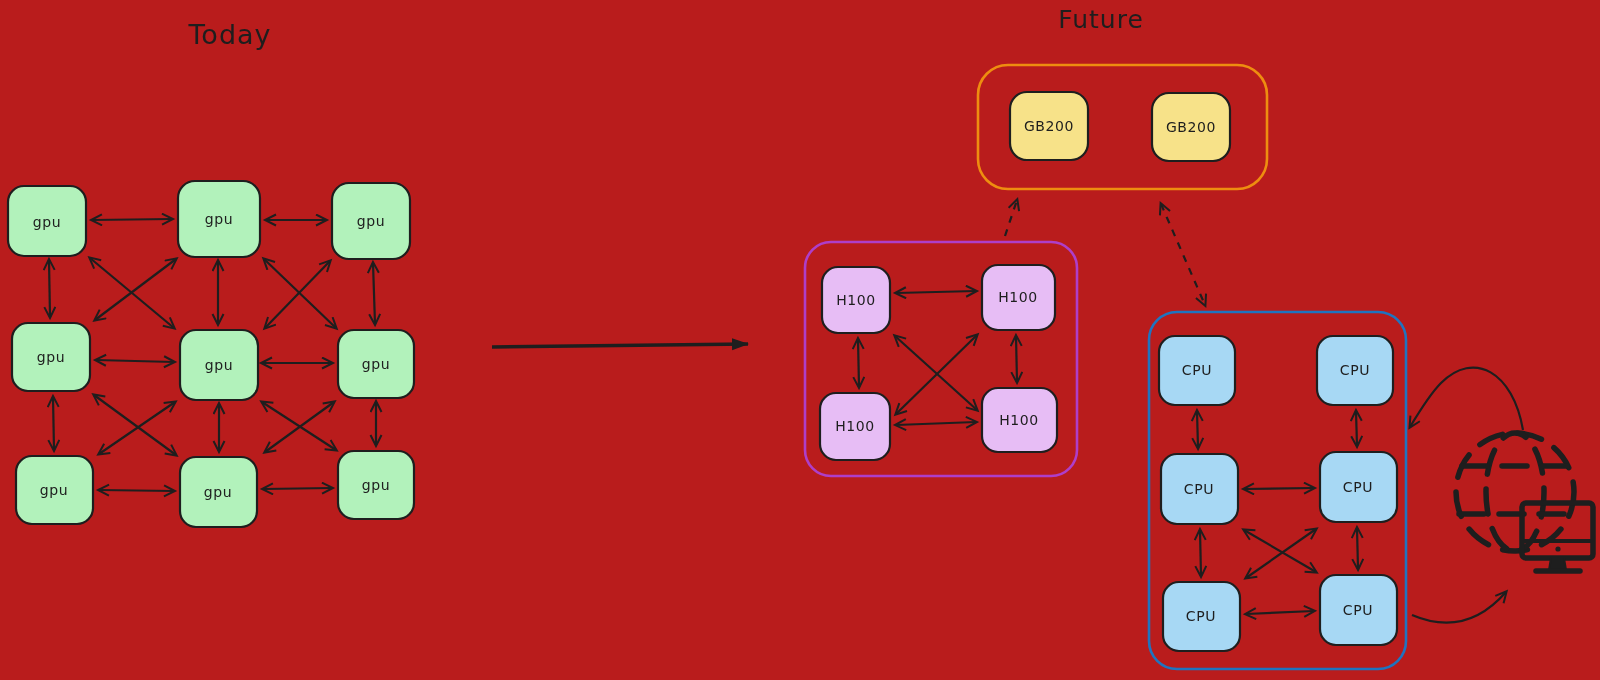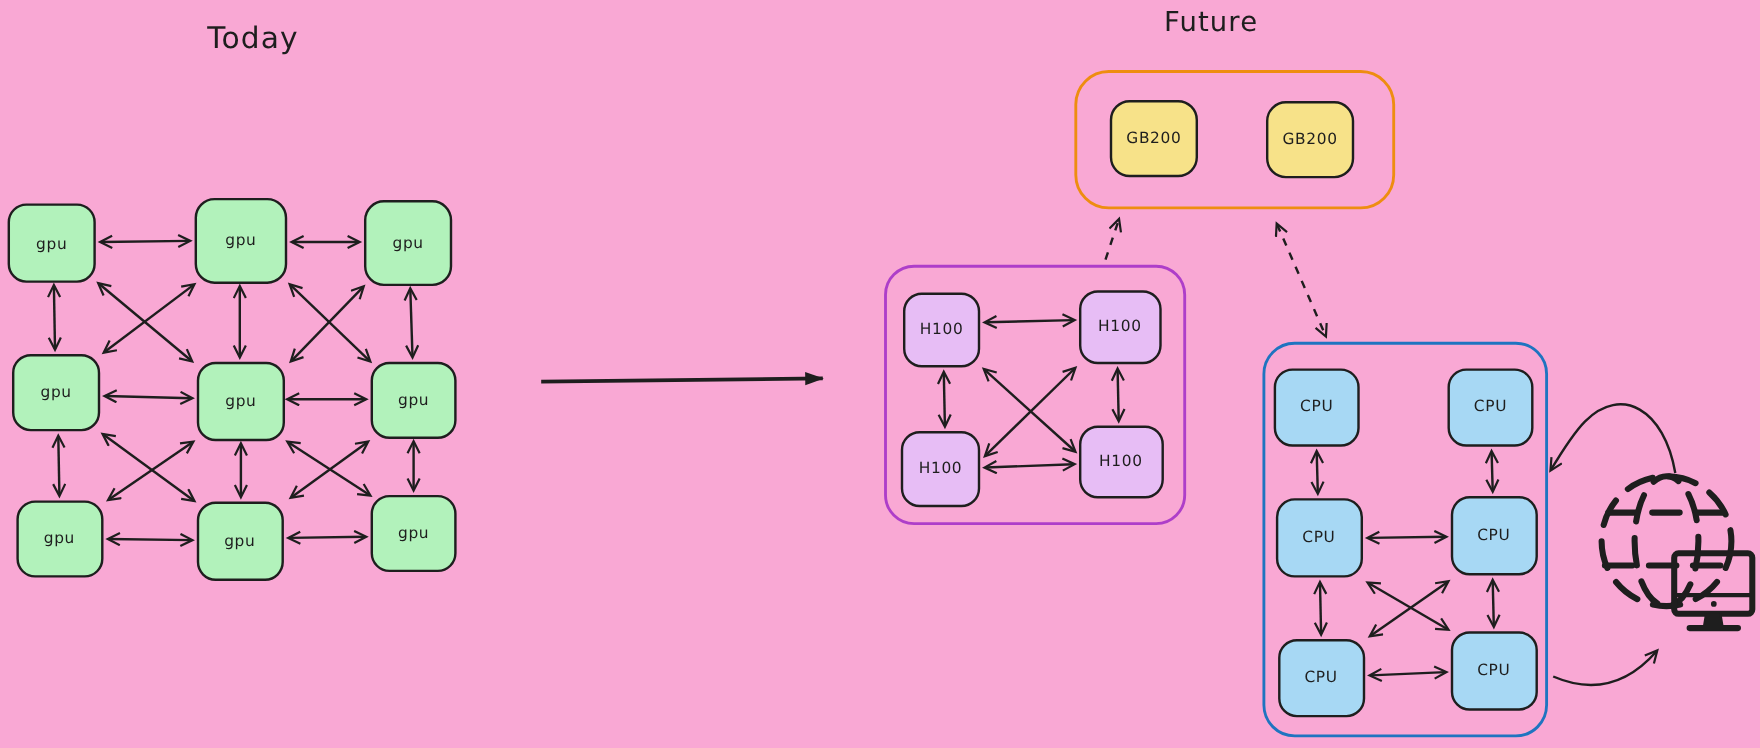--- a/index.html
+++ b/index.html
@@ -1,16 +1,16 @@
 <!DOCTYPE html>
 <html><head>
 <meta charset="utf-8">
 <style>
   html,body{margin:0;padding:0;background:#ffffff;}
-  .canvas-wrap{width:1600px;height:680px;position:relative;background:#f9a8d4;overflow:hidden;}
+  .canvas-wrap{width:1600px;height:680px;position:relative;background:#b91c1c;overflow:hidden;}
   svg{display:block;}
   text{font-family:"DejaVu Sans","Liberation Sans",sans-serif;fill:#1e1e1e;}
   .title{font-size:27px;text-anchor:middle;letter-spacing:1px;}
   .title-sm{font-size:25px;text-anchor:middle;letter-spacing:1px;}
   .nl{font-size:14px;text-anchor:middle;dominant-baseline:central;letter-spacing:0.6px;}
   .nb{stroke:#1e1e1e;stroke-width:2.2;}
   .cl{fill:none;stroke-width:2.6;}
   .e{stroke:#1e1e1e;stroke-width:2.2;fill:none;}
   .dash{stroke-dasharray:7 7;}
   .ic{stroke:#1e1e1e;stroke-width:5.5;fill:none;stroke-linecap:round;}

